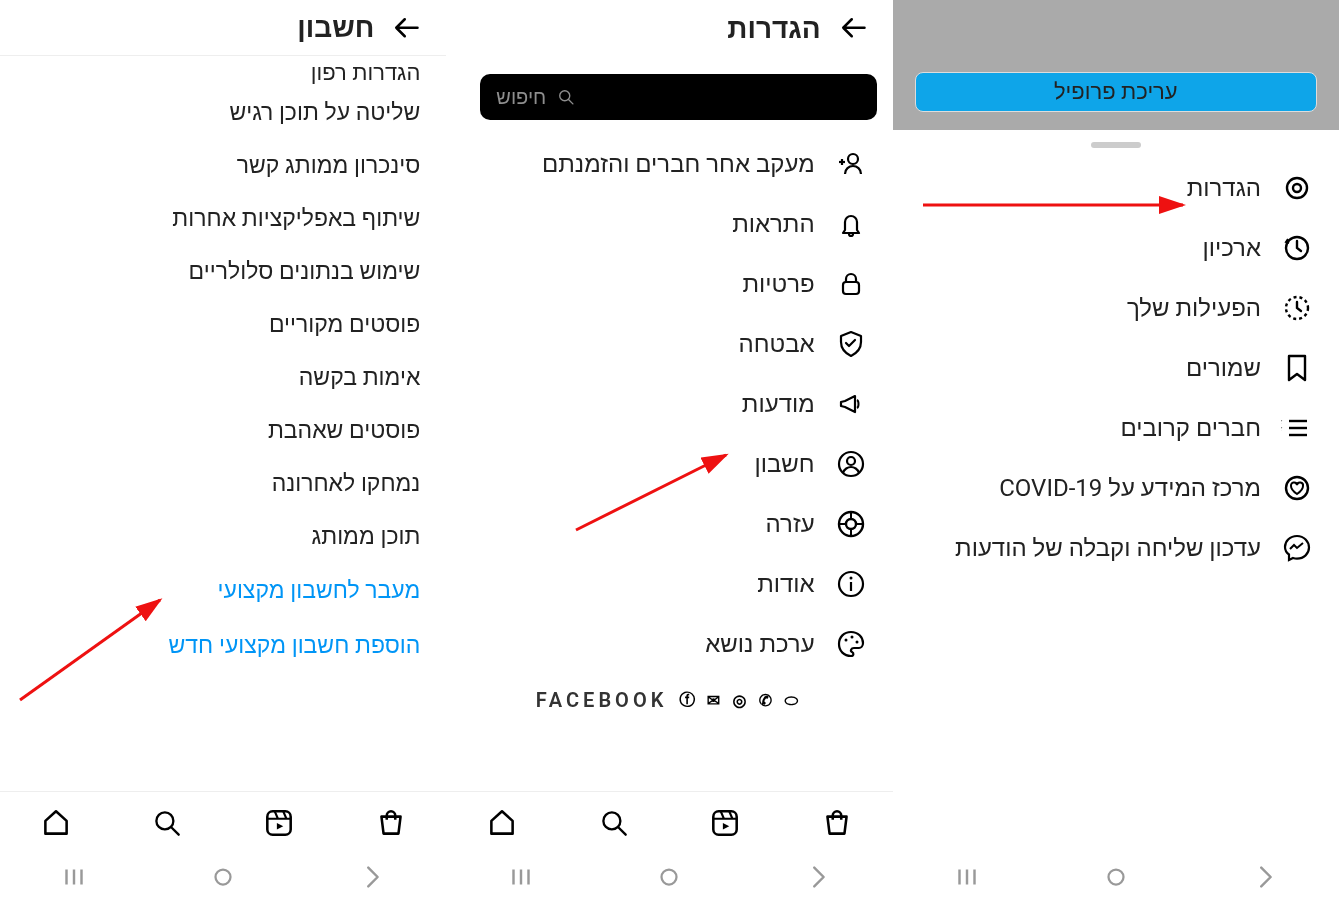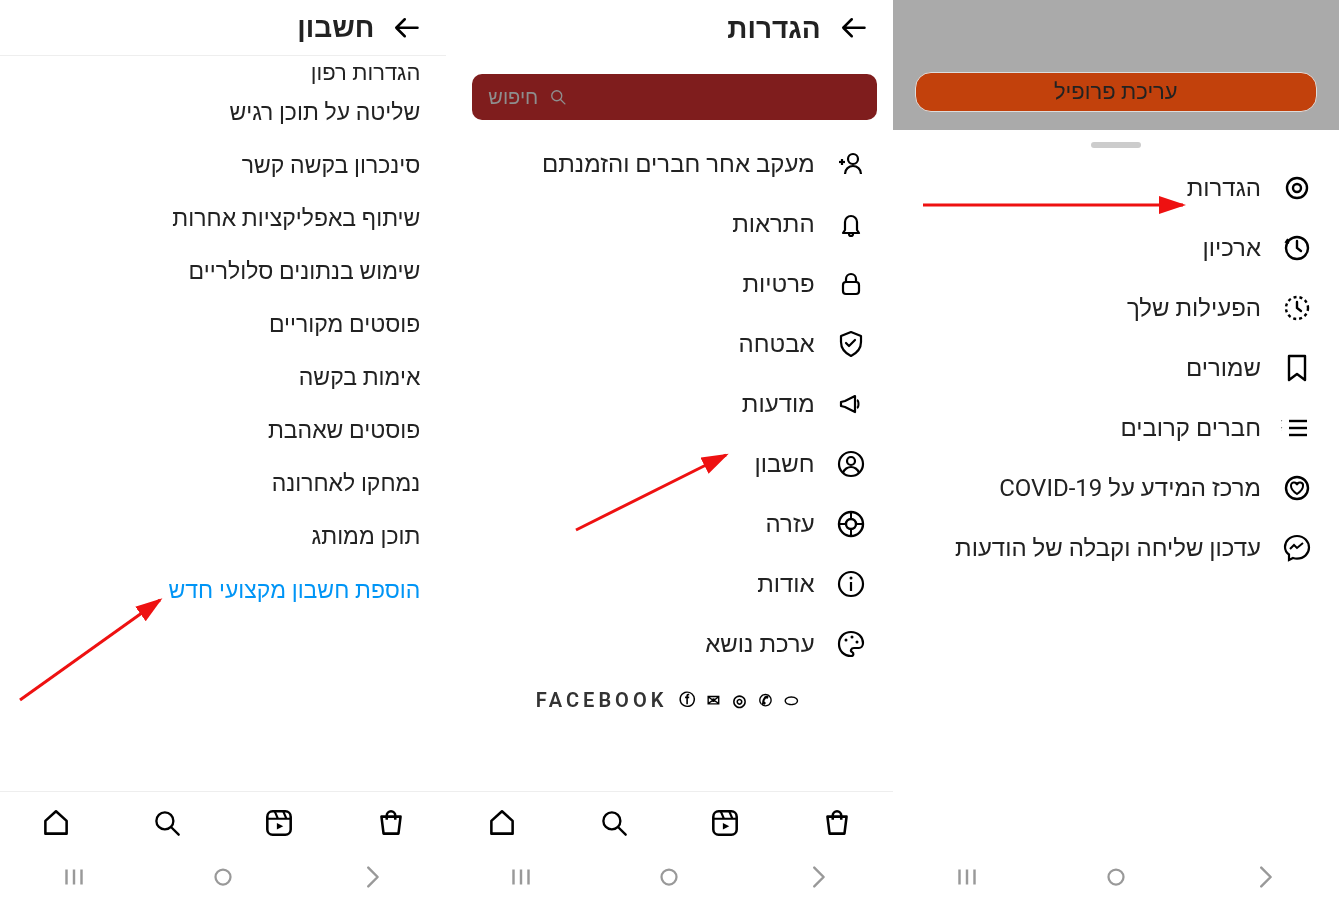--- a/index.html
+++ b/index.html
@@ -76,22 +76,22 @@
   }
   .icon svg { width: 100%; height: 100%; display: block; }
   .link-row {
     padding: 14px 26px;
     font-size: 23px;
     text-align: right;
     color: #0095f6;
     cursor: pointer;
   }
   .search-box {
-    margin: 18px 16px 10px 26px;
-    background: #7f1d1d;
+    margin: 18px 16px 10px 34px;
+    background: #000000;
     border-radius: 10px;
     height: 46px;
     display: flex;
     align-items: center;
     justify-content: flex-end;
     padding: 0 16px;
     gap: 10px;
     color: #8e8e8e;
     font-size: 20px;
     direction: rtl;
@@ -153,23 +153,23 @@
     align-items: flex-end;
     justify-content: center;
     padding-bottom: 12px;
   }
   .edit-profile-btn {
     position: absolute;
     bottom: 18px;
     left: 22px;
     right: 22px;
     top: 72px;
-    background: #c2410c;
+    background: #0ea5e9;
     border: 1px solid #ddd;
-    border-radius: 16px;
+    border-radius: 8px;
     display: flex;
     align-items: center;
     justify-content: center;
     font-size: 22px;
     color: #222;
     cursor: pointer;
   }
   .sheet-handle {
     width: 50px;
     height: 6px;
@@ -334,21 +334,21 @@
       <span class="header-title">חשבון</span>
     </div>
     <div class="list">
       <div class="row clipped-first">
         <span>הגדרות רפון</span>
       </div>
       <div class="row row-small">
           <span>שליטה על תוכן רגיש</span>
         </div>
       <div class="row row-small">
-          <span>סינכרון בקשה קשר</span>
+          <span>סינכרון ממותג קשר</span>
         </div>
       <div class="row row-small">
           <span>שיתוף באפליקציות אחרות</span>
         </div>
       <div class="row row-small">
           <span>שימוש בנתונים סלולריים</span>
         </div>
       <div class="row row-small">
           <span>פוסטים מקוריים</span>
         </div>
@@ -357,20 +357,21 @@
         </div>
       <div class="row row-small">
           <span>פוסטים שאהבת</span>
         </div>
       <div class="row row-small">
           <span>נמחקו לאחרונה</span>
         </div>
       <div class="row row-small">
           <span>תוכן ממותג</span>
         </div>
+      <div class="link-row"><span>מעבר לחשבון מקצועי</span></div>
       <div class="link-row"><span>הוספת חשבון מקצועי חדש</span></div>
     </div>
     <div class="tab-bar">
       <span class="tab"><svg viewBox="0 0 32 32">
             <use href="#i-home"></use>
           </svg></span>
       <span class="tab"><svg viewBox="0 0 32 32">
             <use href="#i-search"></use>
           </svg></span>
       <span class="tab"><svg viewBox="0 0 32 32">

